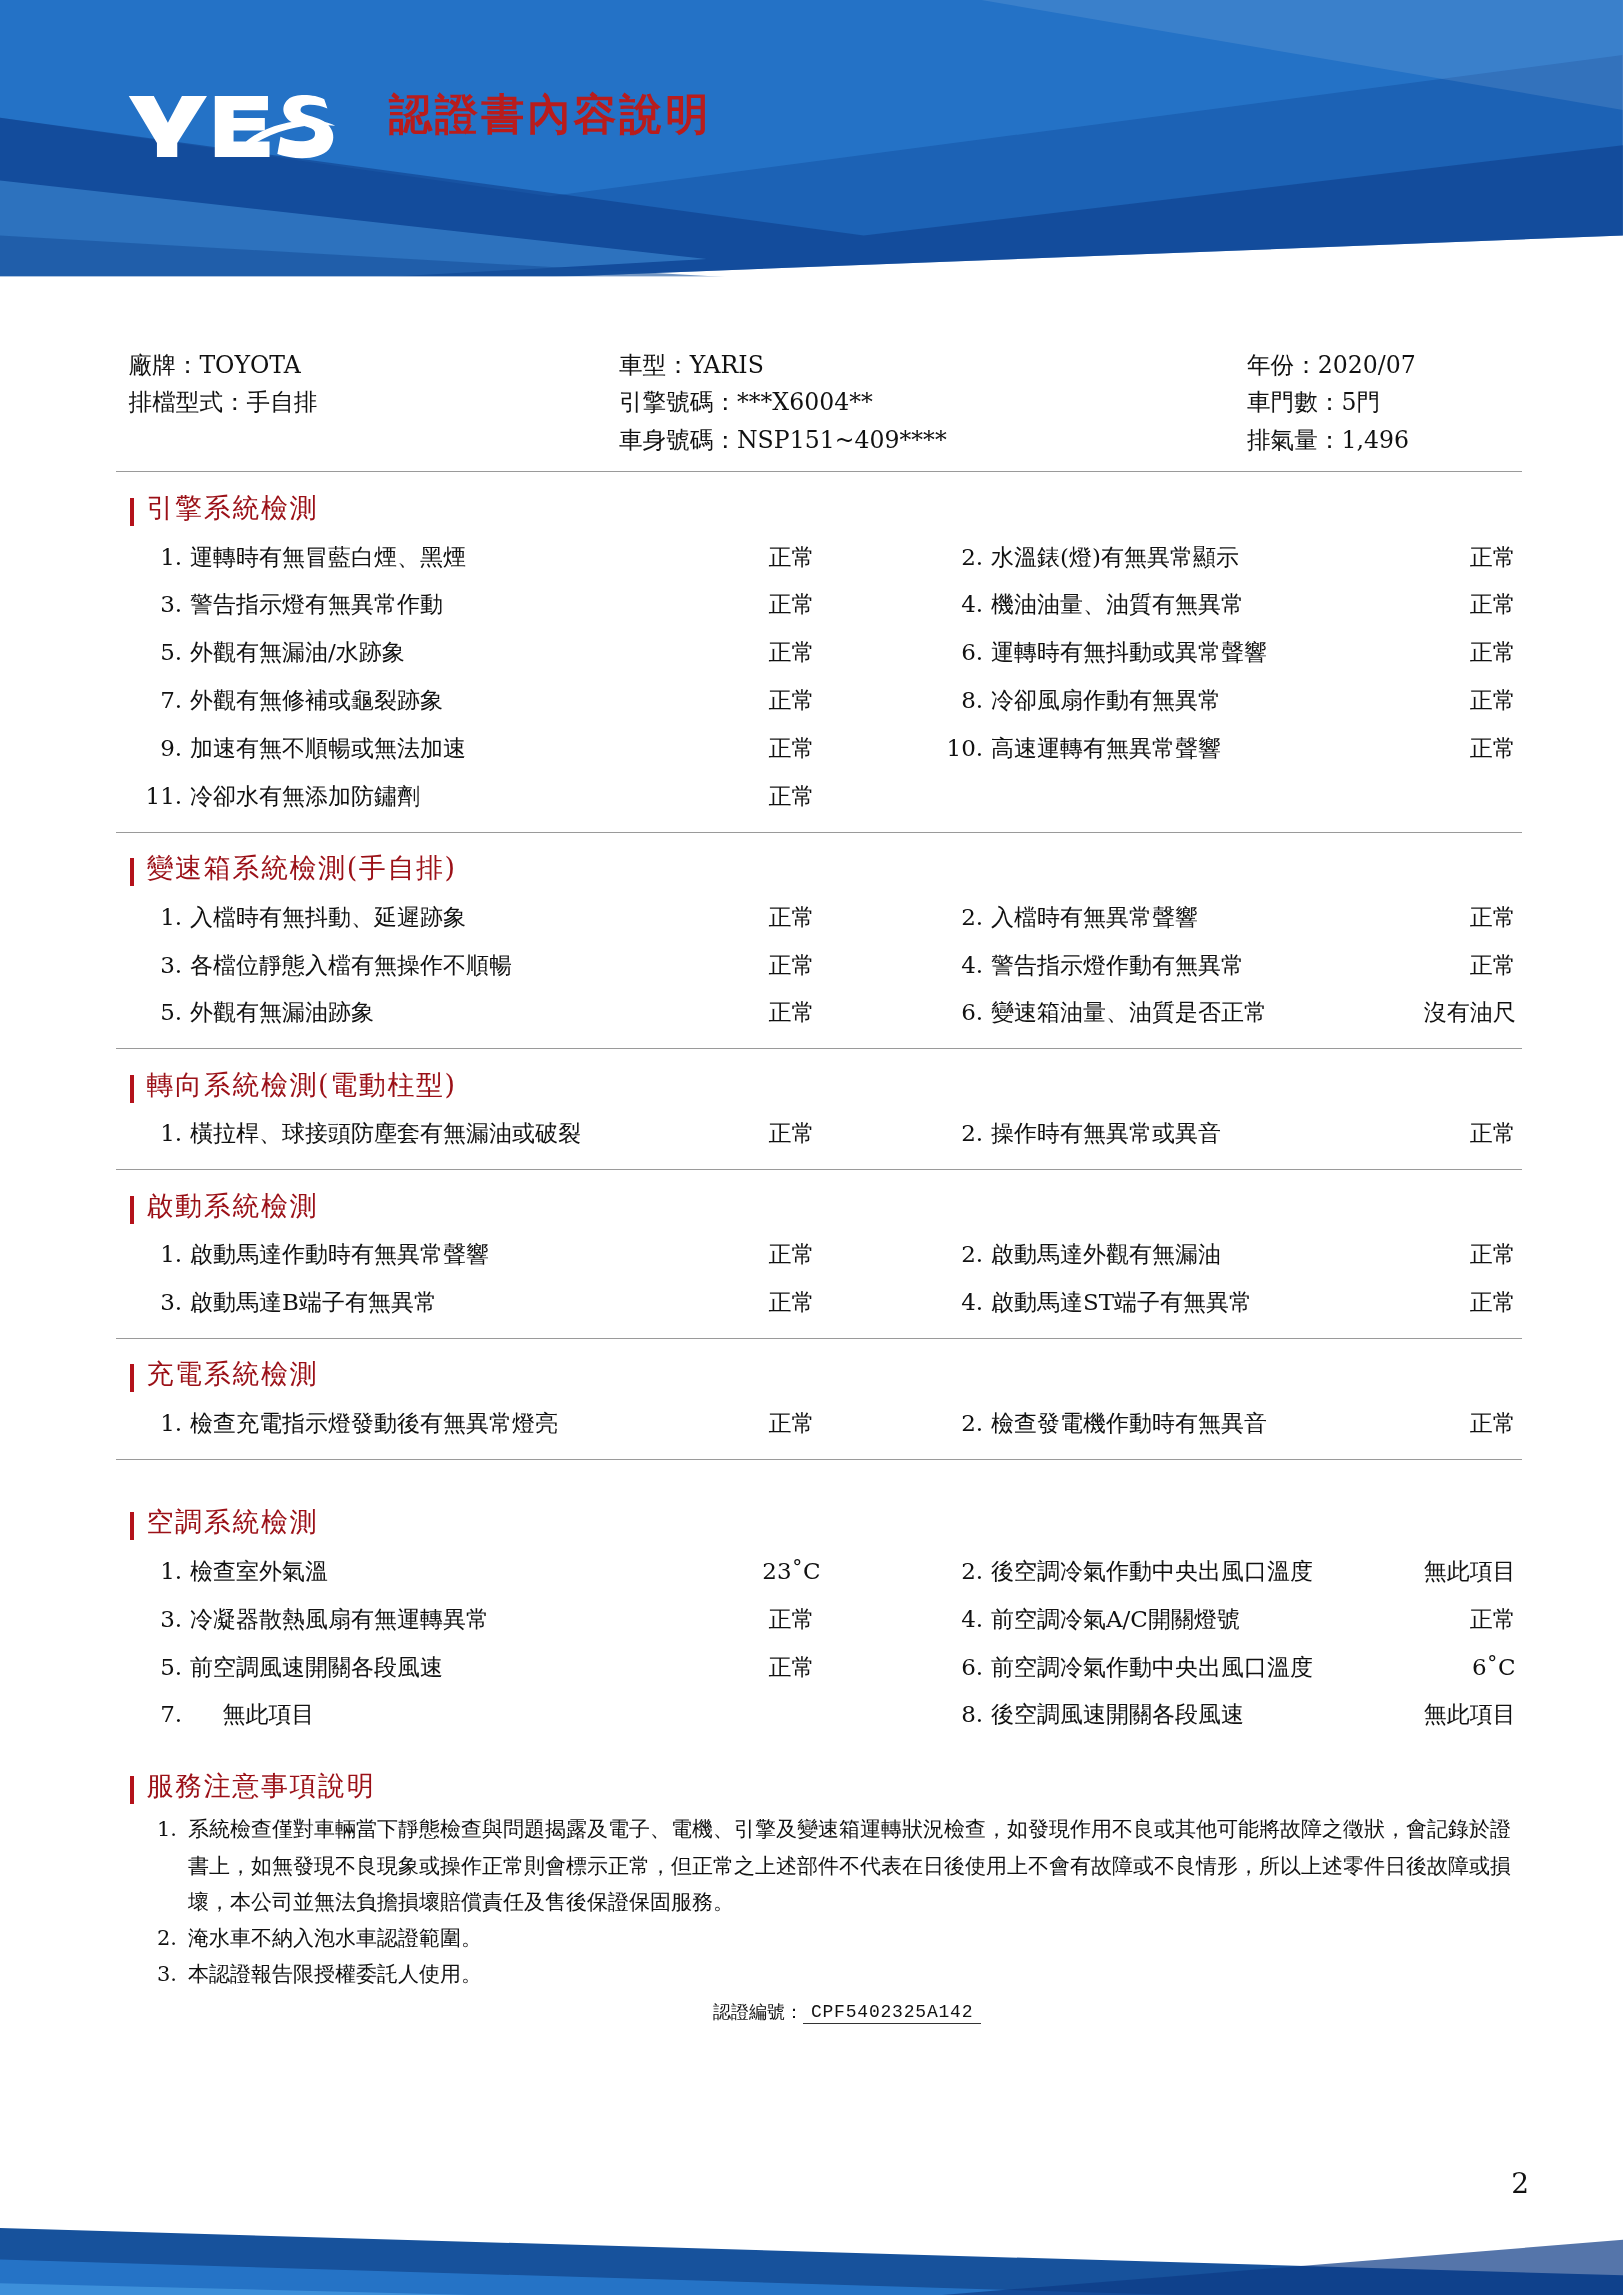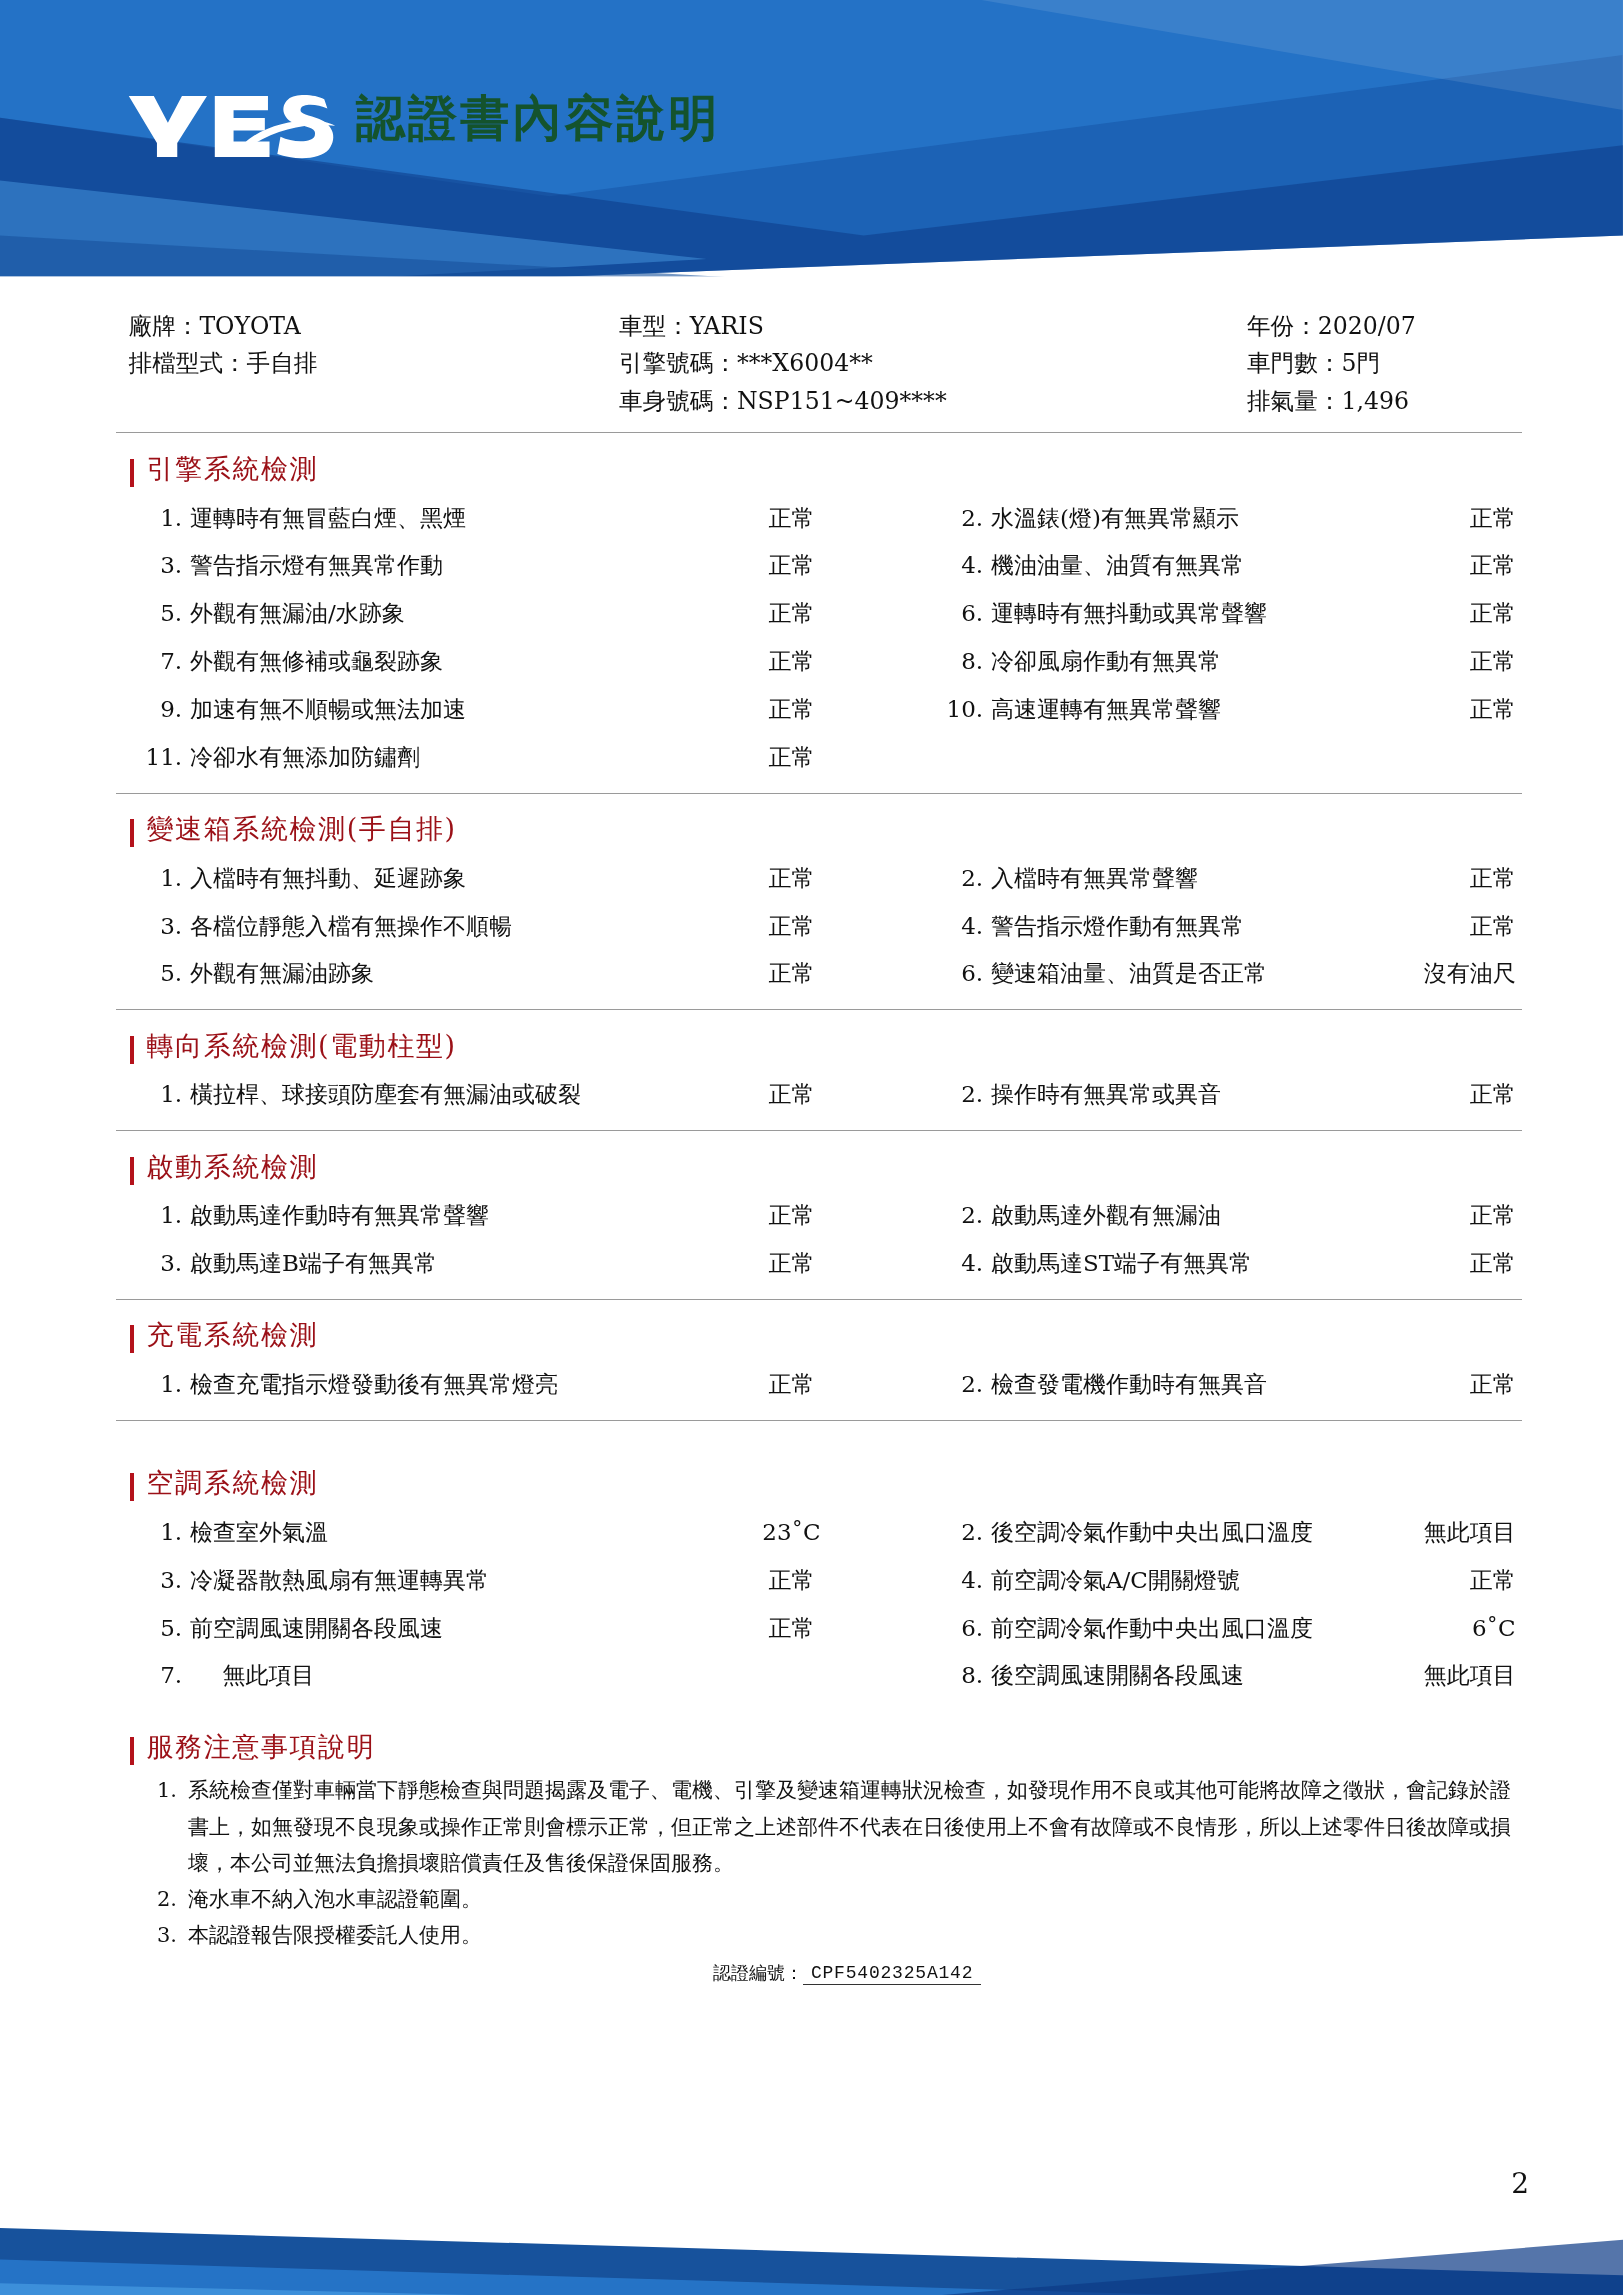--- a/index.html
+++ b/index.html
@@ -25,25 +25,25 @@
   .hdr-svg { position: absolute; inset: 0; }
   .hdr-logo {
     position: absolute;
     left: 122px;
     top: 82px;
     width: 220px;
     height: 86px;
   }
   .hdr-title {
     position: absolute;
-    left: 356px;
+    left: 389px;
     top: 86px;
-    font-size: 49px;
+    font-size: 43px;
     letter-spacing: 3.1px;
-    color: #14532d;
+    color: #b91c1c;
     font-family: "DejaVu Serif", serif;
     font-weight: 700;
     white-space: nowrap;
   }
 
   
   .sheet {
     position: absolute;
     left: 0; top: 0;
     width: 1623px;
@@ -55,21 +55,21 @@
     top: 308px;
     width: 1406px;
   }
 
   
   .vinfo {
     display: flex;
     border-bottom: 1.6px solid #9a9a9a;
     padding-bottom: 12.6px;
   }
-  .vinfo-col { flex: 1; }
+  .vinfo-col { flex: 1; margin-top: 39px; }
   .vinfo-col.c1 { flex: 0 0 503px; padding-left: 12.6px; }
   .vinfo-col.c2 { flex: 0 0 628px; }
   .vinfo-col.c3 { flex: 1; }
   .vinfo-row {
     font-size: 23.6px;
     line-height: 1.58;
     font-family: "DejaVu Serif", serif;
     white-space: nowrap;
   }
 

